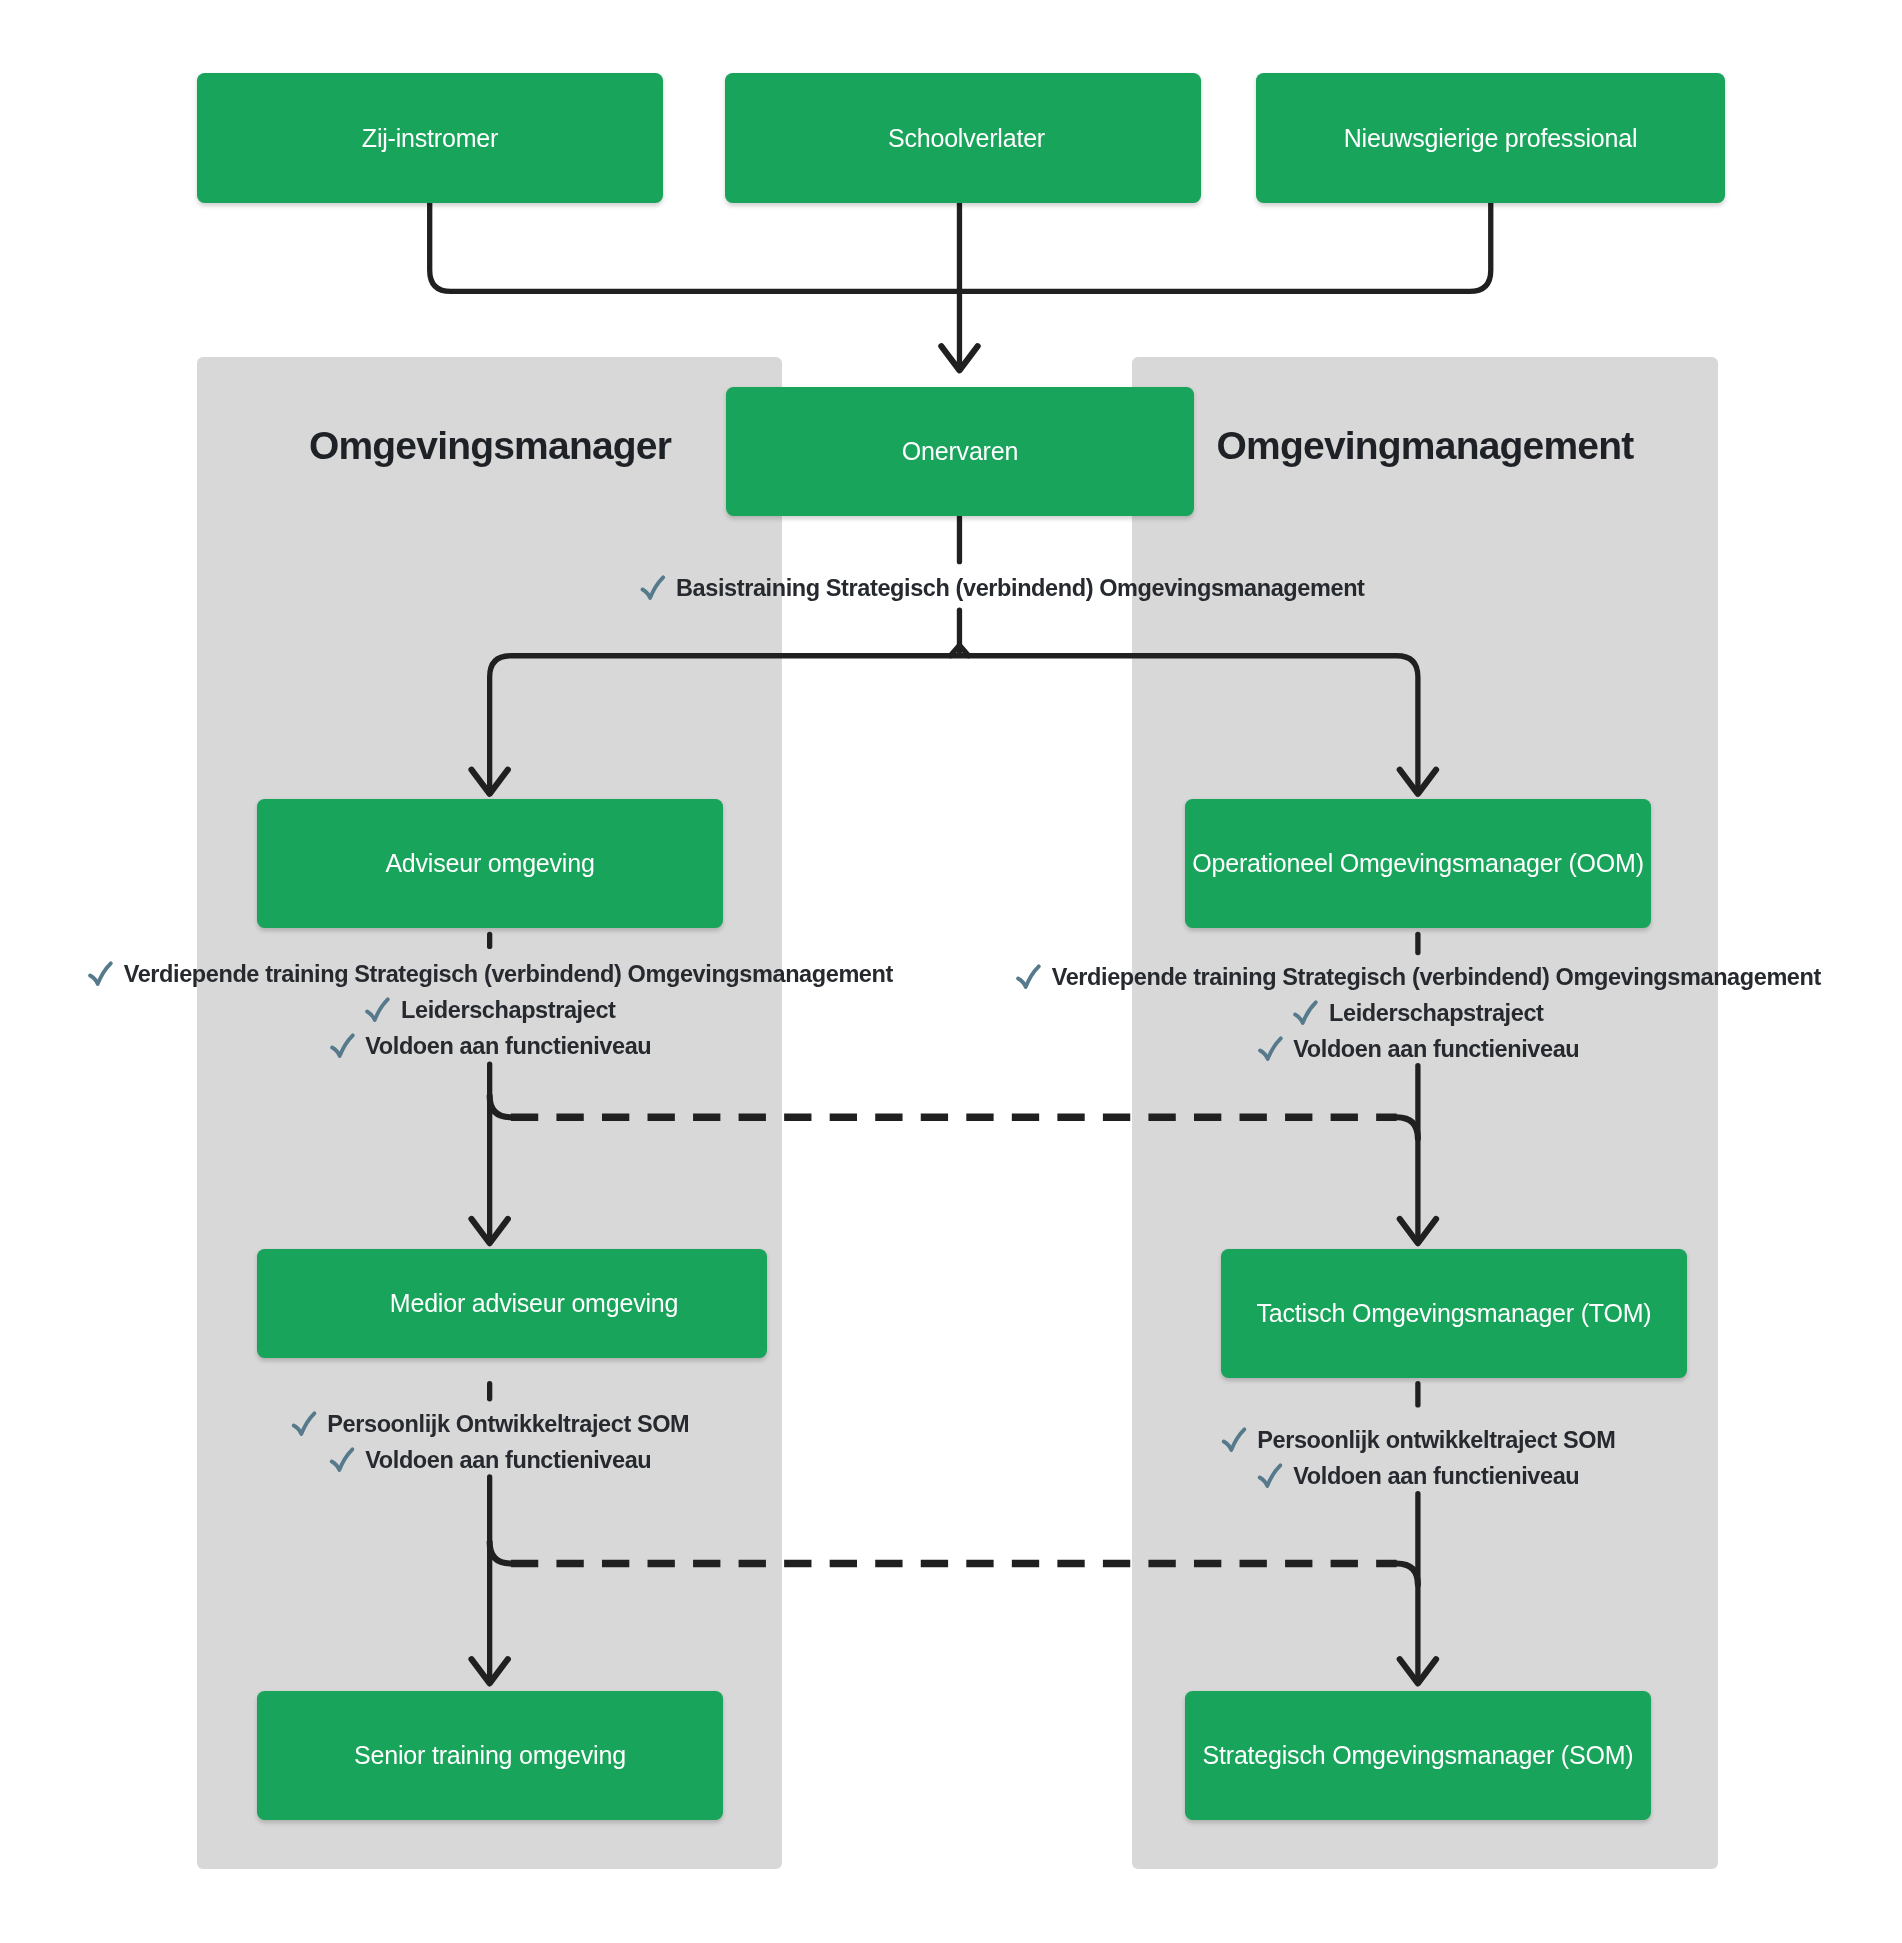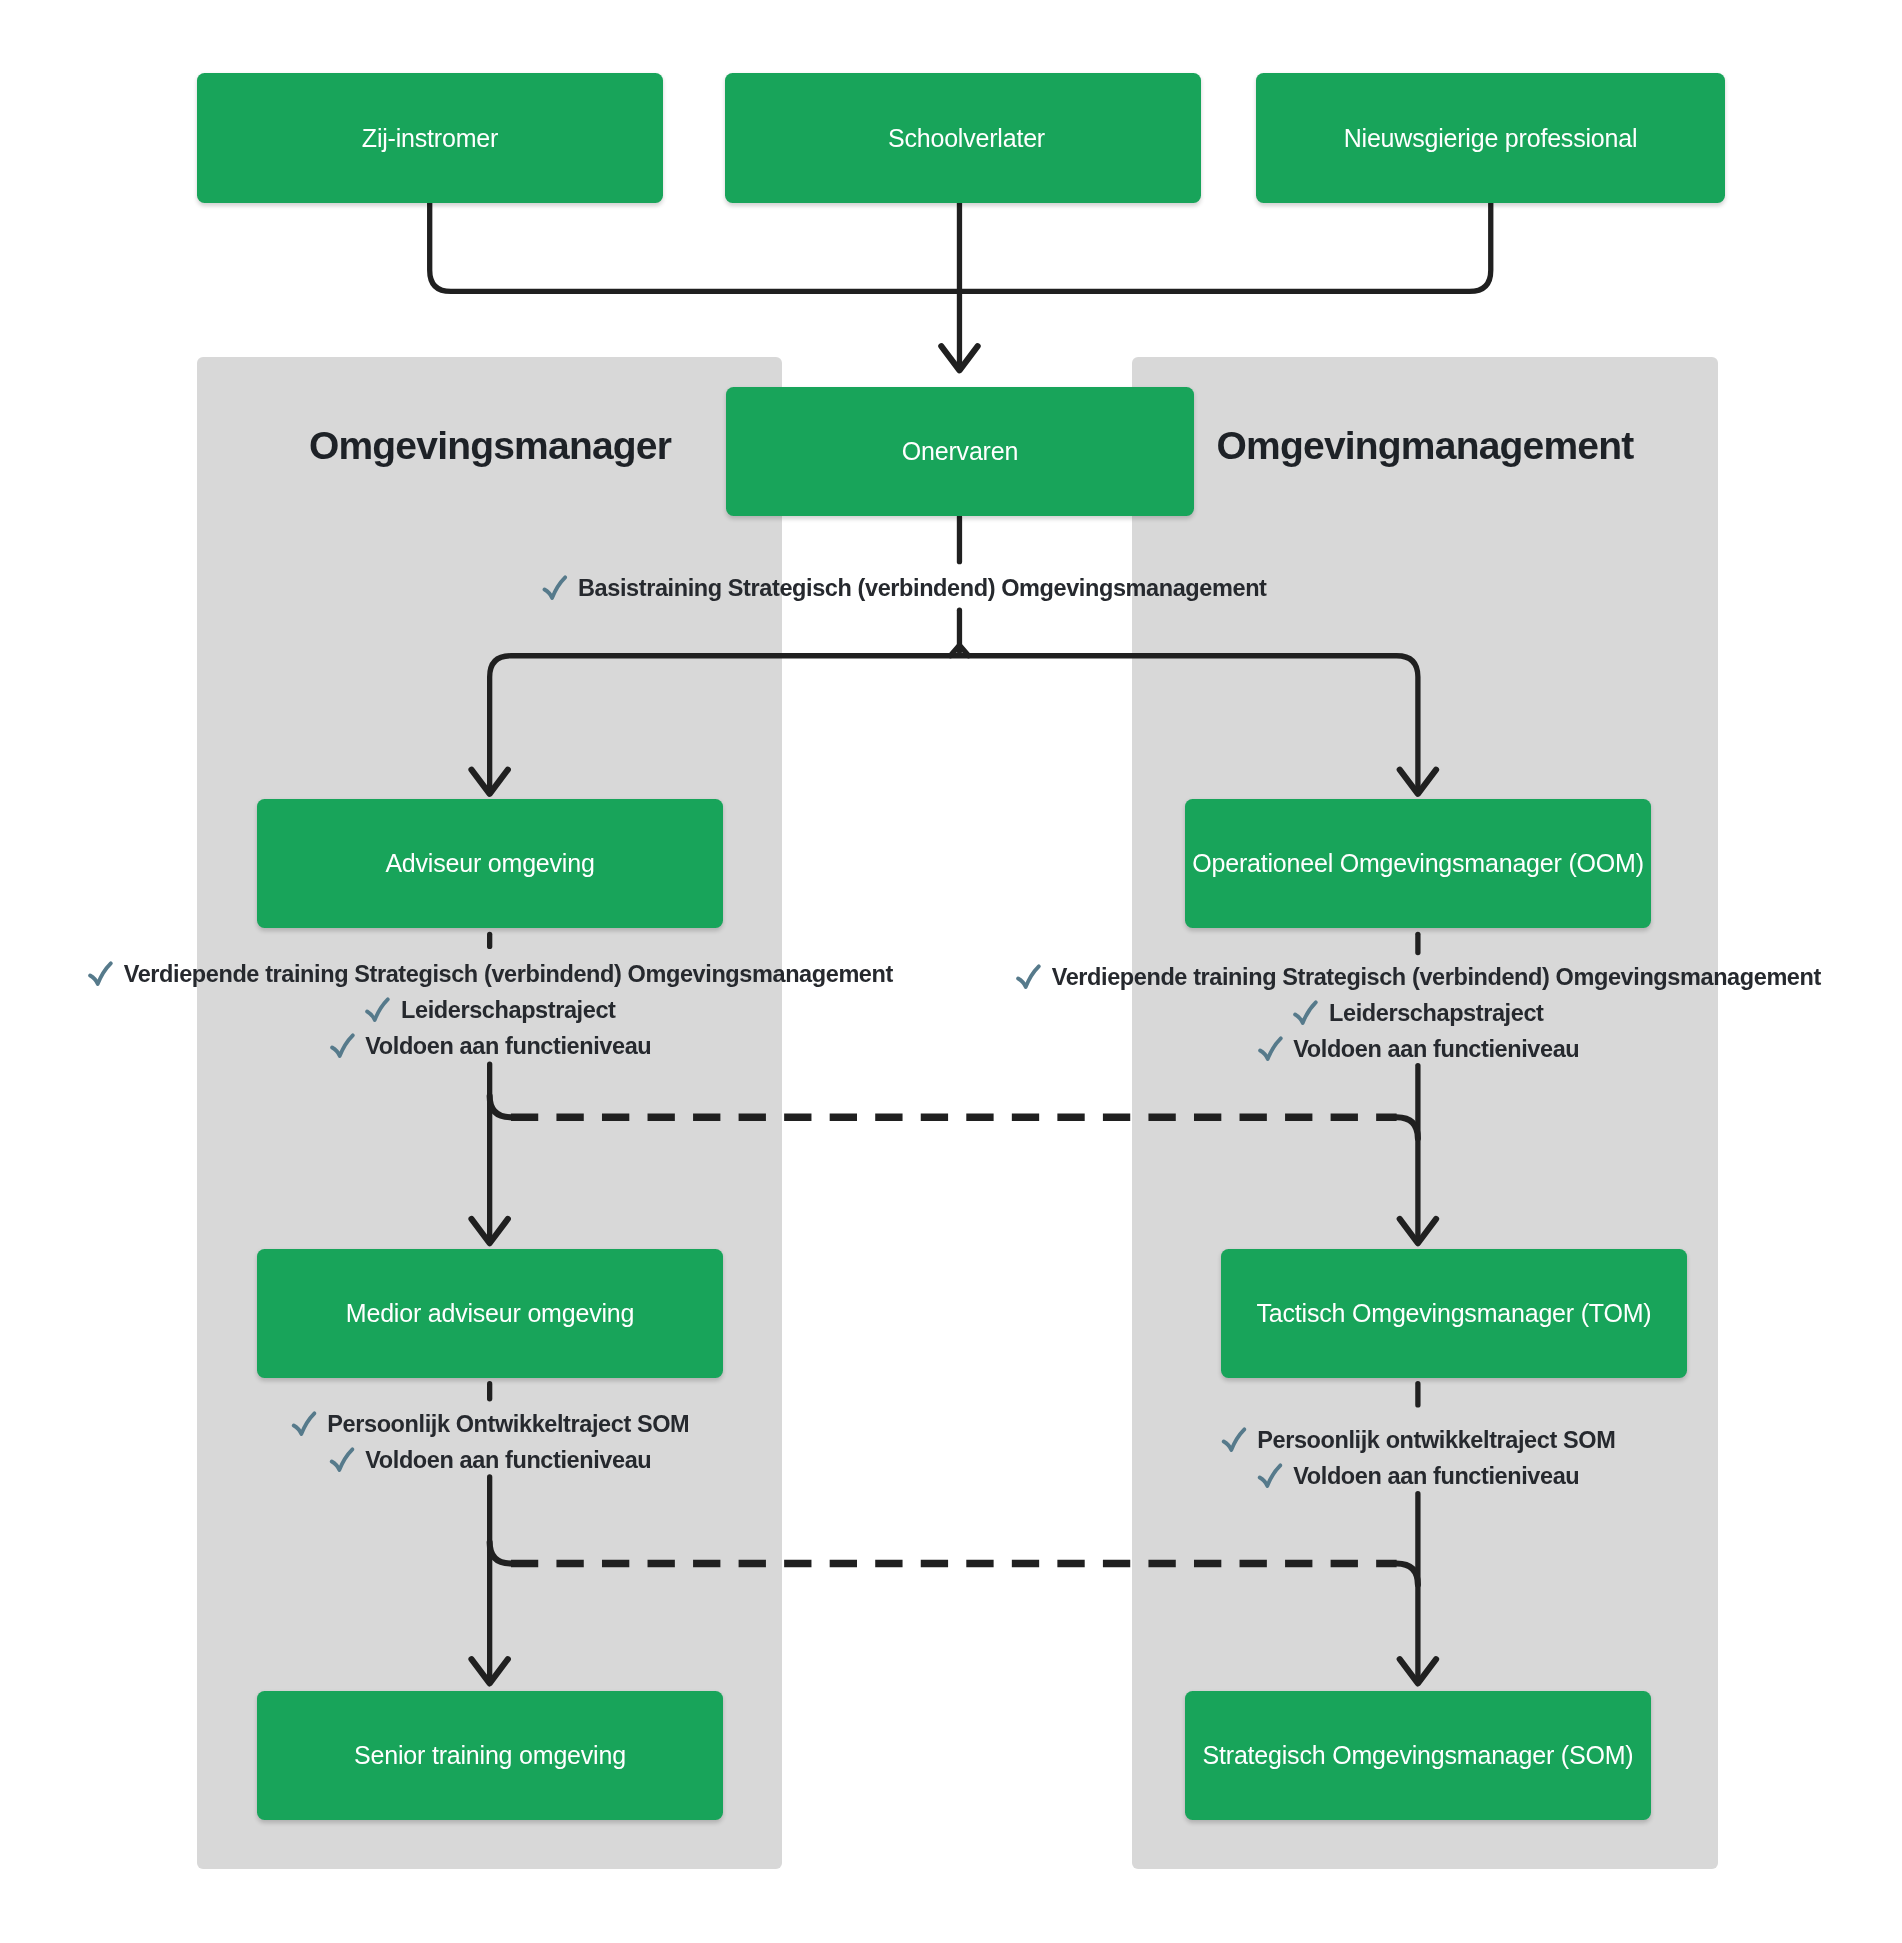--- a/index.html
+++ b/index.html
@@ -76,21 +76,21 @@
 
   <div class="heading" style="left:490px;top:446px;">Omgevingsmanager</div>
   <div class="heading" style="left:1425px;top:446px;">Omgevingmanagement</div>
 
   <div class="node" style="left:197px;top:73px;width:466px;height:130px;">Zij-instromer</div>
   <div class="node" style="left:725px;top:73px;width:469px;height:130px;padding-left:7px;">Schoolverlater</div>
   <div class="node" style="left:1256px;top:73px;width:469px;height:130px;">Nieuwsgierige professional</div>
 
   <div class="node" style="left:726px;top:387px;width:468px;height:129px;">Onervaren</div>
 
-  <div class="req-group" style="left:904px;top:570px;">
+  <div class="req-group" style="left:1002px;top:570px;">
     <div class="req-row">
       <svg class="check" viewBox="0 0 34 34">
           <path d="M4 19 Q11 23 14 30 Q20 14 31 3"></path>
         </svg>
       <span class="req-text">Basistraining Strategisch (verbindend) Omgevingsmanagement</span>
     </div>
   </div>
 
   <div class="node" style="left:257px;top:799px;width:466px;height:129px;">Adviseur omgeving</div>
   <div class="node" style="left:1185px;top:799px;width:466px;height:129px;">Operationeel Omgevingsmanager (OOM)</div>
@@ -130,21 +130,21 @@
       <span class="req-text">Leiderschapstraject</span>
     </div>
     <div class="req-row">
       <svg class="check" viewBox="0 0 34 34">
           <path d="M4 19 Q11 23 14 30 Q20 14 31 3"></path>
         </svg>
       <span class="req-text">Voldoen aan functieniveau</span>
     </div>
   </div>
 
-  <div class="node" style="left:257px;top:1249px;width:466px;height:129px;">Medior adviseur omgeving</div>
+  <div class="node" style="left:257px;top:1249px;width:466px;height:109px;padding-left:44px;">Medior adviseur omgeving</div>
   <div class="node" style="left:1185px;top:1249px;width:466px;height:129px;margin-left:36px;">Tactisch Omgevingsmanager (TOM)</div>
 
   <div class="req-group" style="left:490px;top:1406px;">
     <div class="req-row">
       <svg class="check" viewBox="0 0 34 34">
           <path d="M4 19 Q11 23 14 30 Q20 14 31 3"></path>
         </svg>
       <span class="req-text">Persoonlijk Ontwikkeltraject SOM</span>
     </div>
     <div class="req-row">

